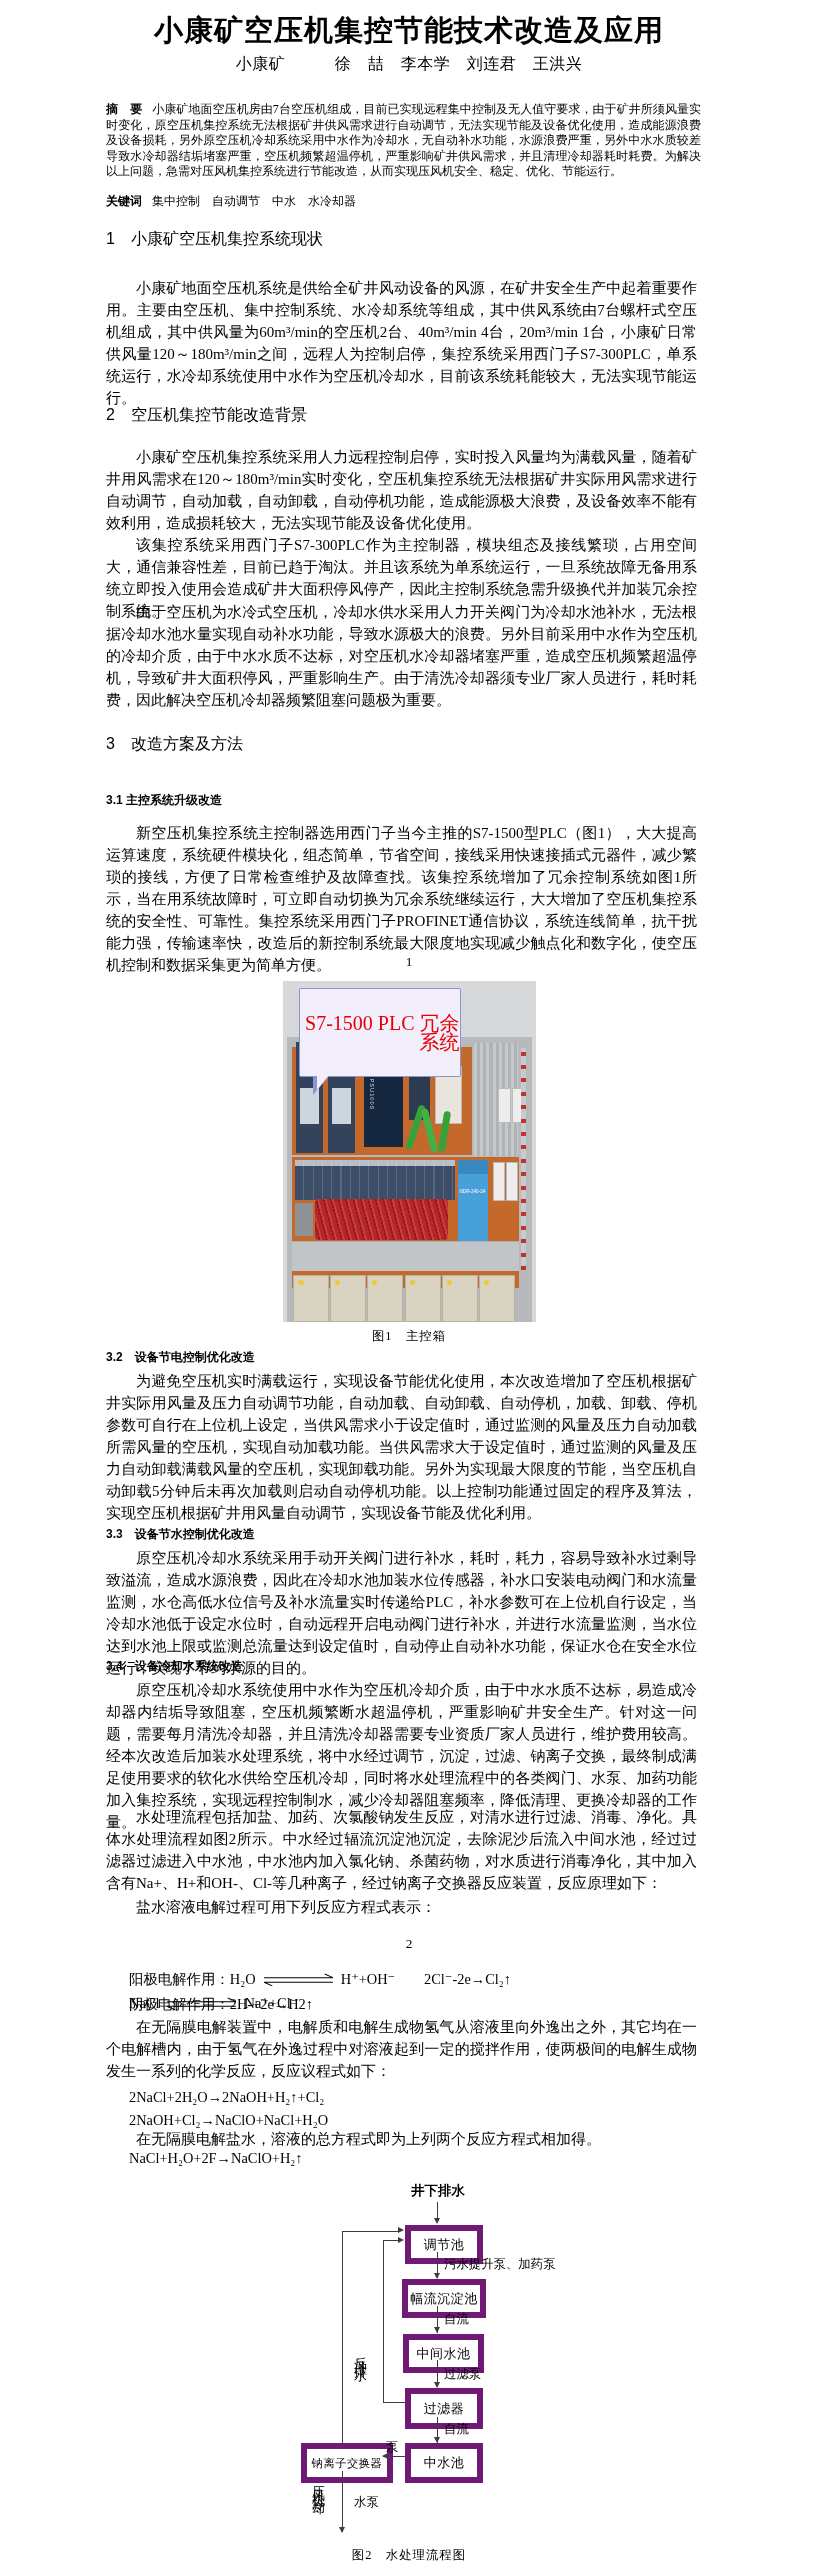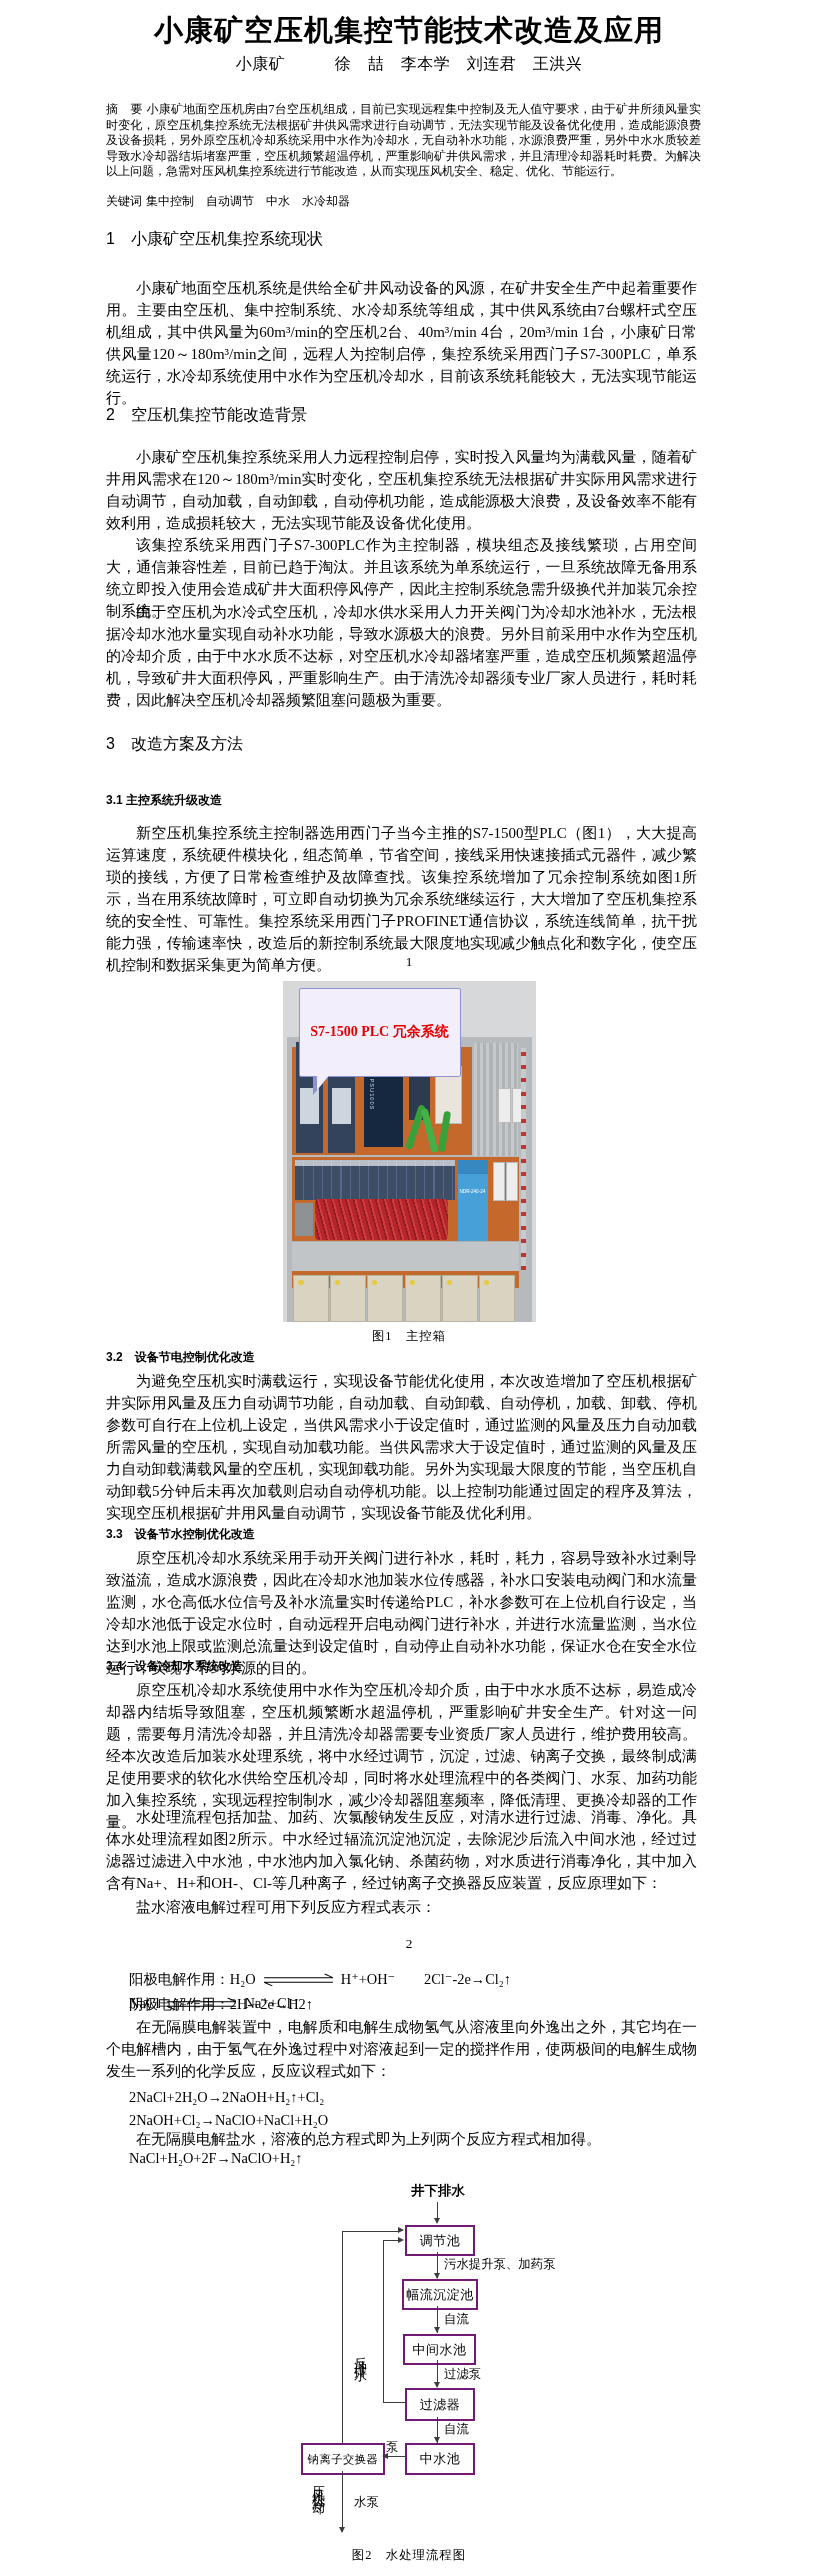--- a/index.html
+++ b/index.html
@@ -5,46 +5,46 @@
   html,body{margin:0;padding:0;background:#ffffff;}
   .page{position:relative;width:818px;height:3486px;background:#ffffff;overflow:hidden;
         font-family:"Liberation Serif","DejaVu Serif",serif;color:#000;}
   .abs{position:absolute;}
   .center{left:0;width:818px;text-align:center;}
   .doc-title{top:11.3px;font-family:"Liberation Sans","DejaVu Sans",sans-serif;font-weight:bold;
              font-size:29px;letter-spacing:1px;}
   .authors{top:54px;font-size:16px;letter-spacing:0.5px;}
   .abstract{top:102px;left:106px;width:595px;font-size:12px;line-height:15.5px;text-align:justify;}
   .kw{top:193px;left:106px;width:595px;font-size:12px;}
-  .lbl-bold{font-family:"Liberation Sans","DejaVu Sans",sans-serif;font-weight:normal;margin-right:4px;}
+  .lbl-bold{font-family:"Liberation Sans","DejaVu Sans",sans-serif;font-weight:bold;margin-right:10px;}
   .h1{left:106px;width:595px;font-family:"Liberation Sans","DejaVu Sans",sans-serif;
       font-weight:normal;font-size:16px;}
   .h2{left:106px;width:595px;font-family:"Liberation Sans","DejaVu Sans",sans-serif;
       font-weight:bold;font-size:12px;}
   .par{left:106px;width:591px;font-size:15px;line-height:22px;text-align:justify;}
   .ind{text-indent:30px;}
   .eq{left:106px;width:591px;font-size:14.4px;line-height:23px;}
   .eqflex{display:flex;align-items:center;gap:4.1px;}
   .pad45{padding-left:23px;}
   .pagenum{font-size:13.4px;}
   .figcap{font-size:12.4px;letter-spacing:1px;}
   
   .photo{left:283px;top:981px;width:253px;height:341px;background:#d6d8d9;overflow:hidden;}
   .ph{position:absolute;}
   .bubble{left:15.5px;top:7.2px;width:160px;height:87px;background:#f2eefb;border:1.5px solid #8c93cf;
           border-radius:2.1px;display:flex;align-items:center;justify-content:center;z-index:5;}
-  .bubble-text{color:#e60000;font-weight:bold;font-size:14px;text-align:left;line-height:18.5px;}
+  .bubble-text{color:#e60000;font-weight:normal;font-size:20px;text-align:right;line-height:18.5px;}
   .bubble-tail{left:30px;top:94px;width:0;height:0;border-top:20.6px solid #8c93cf;
                border-right:17.5px solid transparent;z-index:4;}
   .bubble-tail-in{left:34px;top:93px;width:0;height:0;border-top:16.5px solid #f2eefb;
                   border-right:13.4px solid transparent;z-index:6;}
   .vtext{writing-mode:vertical-rl;text-orientation:upright;}
   
   .fig2{left:0;top:2179px;width:818px;height:392px;}
-  .f2box{position:absolute;border:2px solid #701a75;background:#fff;display:flex;align-items:center;
+  .f2box{position:absolute;border:6px solid #701a75;background:#fff;display:flex;align-items:center;
          justify-content:center;font-size:13px;letter-spacing:0.5px;}
   .vline{position:absolute;width:1px;background:#3c3c3c;}
   .hline{position:absolute;height:1px;background:#3c3c3c;}
   .arr-down{position:absolute;width:0;height:0;border-left:3.6px solid transparent;
             border-right:3.6px solid transparent;border-top:6.7px solid #3c3c3c;}
   .arr-right{position:absolute;width:0;height:0;border-top:3.6px solid transparent;
              border-bottom:3.6px solid transparent;border-left:6.7px solid #3c3c3c;}
   .arr-left{position:absolute;width:0;height:0;border-top:3.6px solid transparent;
             border-bottom:3.6px solid transparent;border-right:6.7px solid #3c3c3c;}
   .f2lab{position:absolute;font-size:12.4px;}

